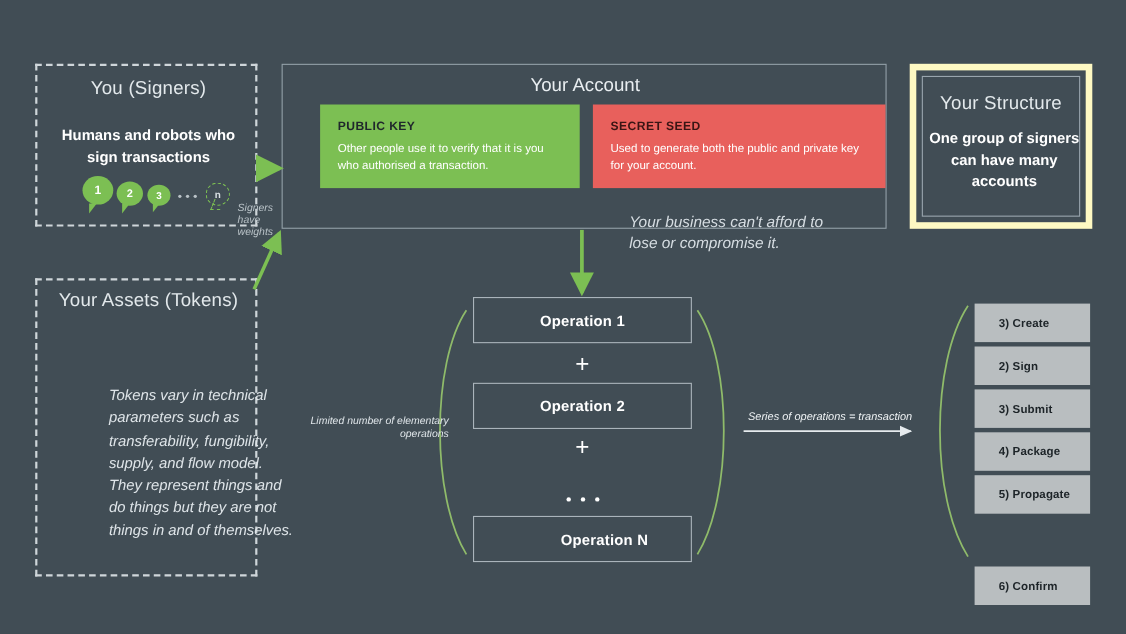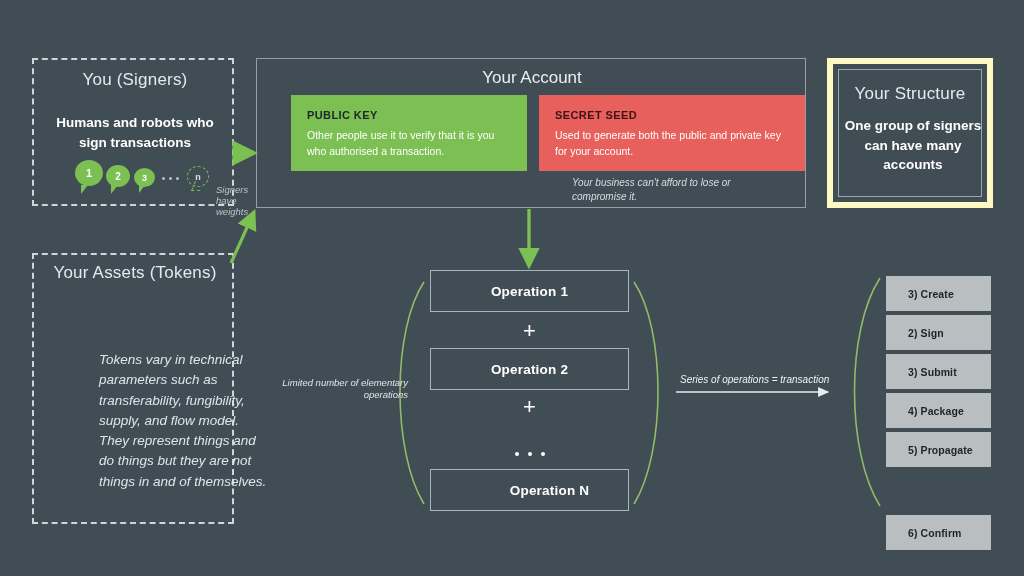--- a/index.html
+++ b/index.html
@@ -67,21 +67,21 @@
     color:#20282c;margin-bottom:6px;
   }
   .keybox .k-body{
     font-size:10.5px;line-height:1.55;color:#ffffff;
   }
   .keybox.green{background:#7cbf53;}
   .keybox.red{background:#e8605c;}
   .keybox.red .k-title{color:#3a1514;}
 
   .note-italic{
-    font-size:10px;font-style:italic;color:#d6dde2;line-height:1.35;
+    font-size:14px;font-style:italic;color:#d6dde2;line-height:1.35;margin-top:16px;
   }
 
   
   .opbox{
     box-sizing:border-box;
     border:1px solid #aab4bb;
     display:flex;align-items:center;justify-content:center;
     font-size:13.5px;font-weight:bold;color:#ffffff;
     letter-spacing:.2px;
   }

